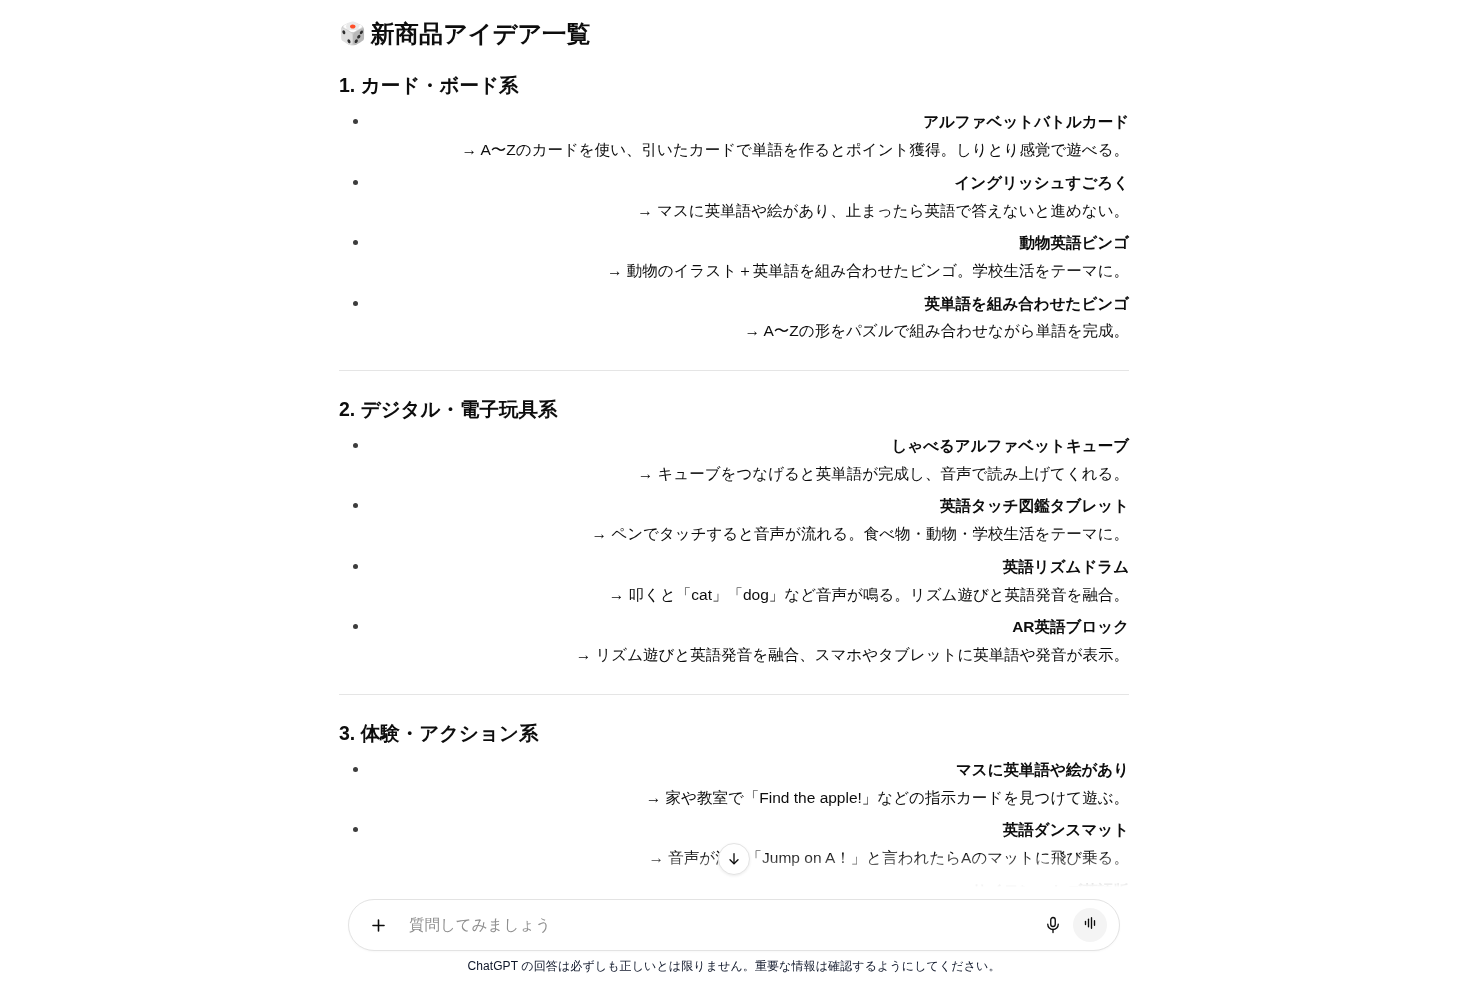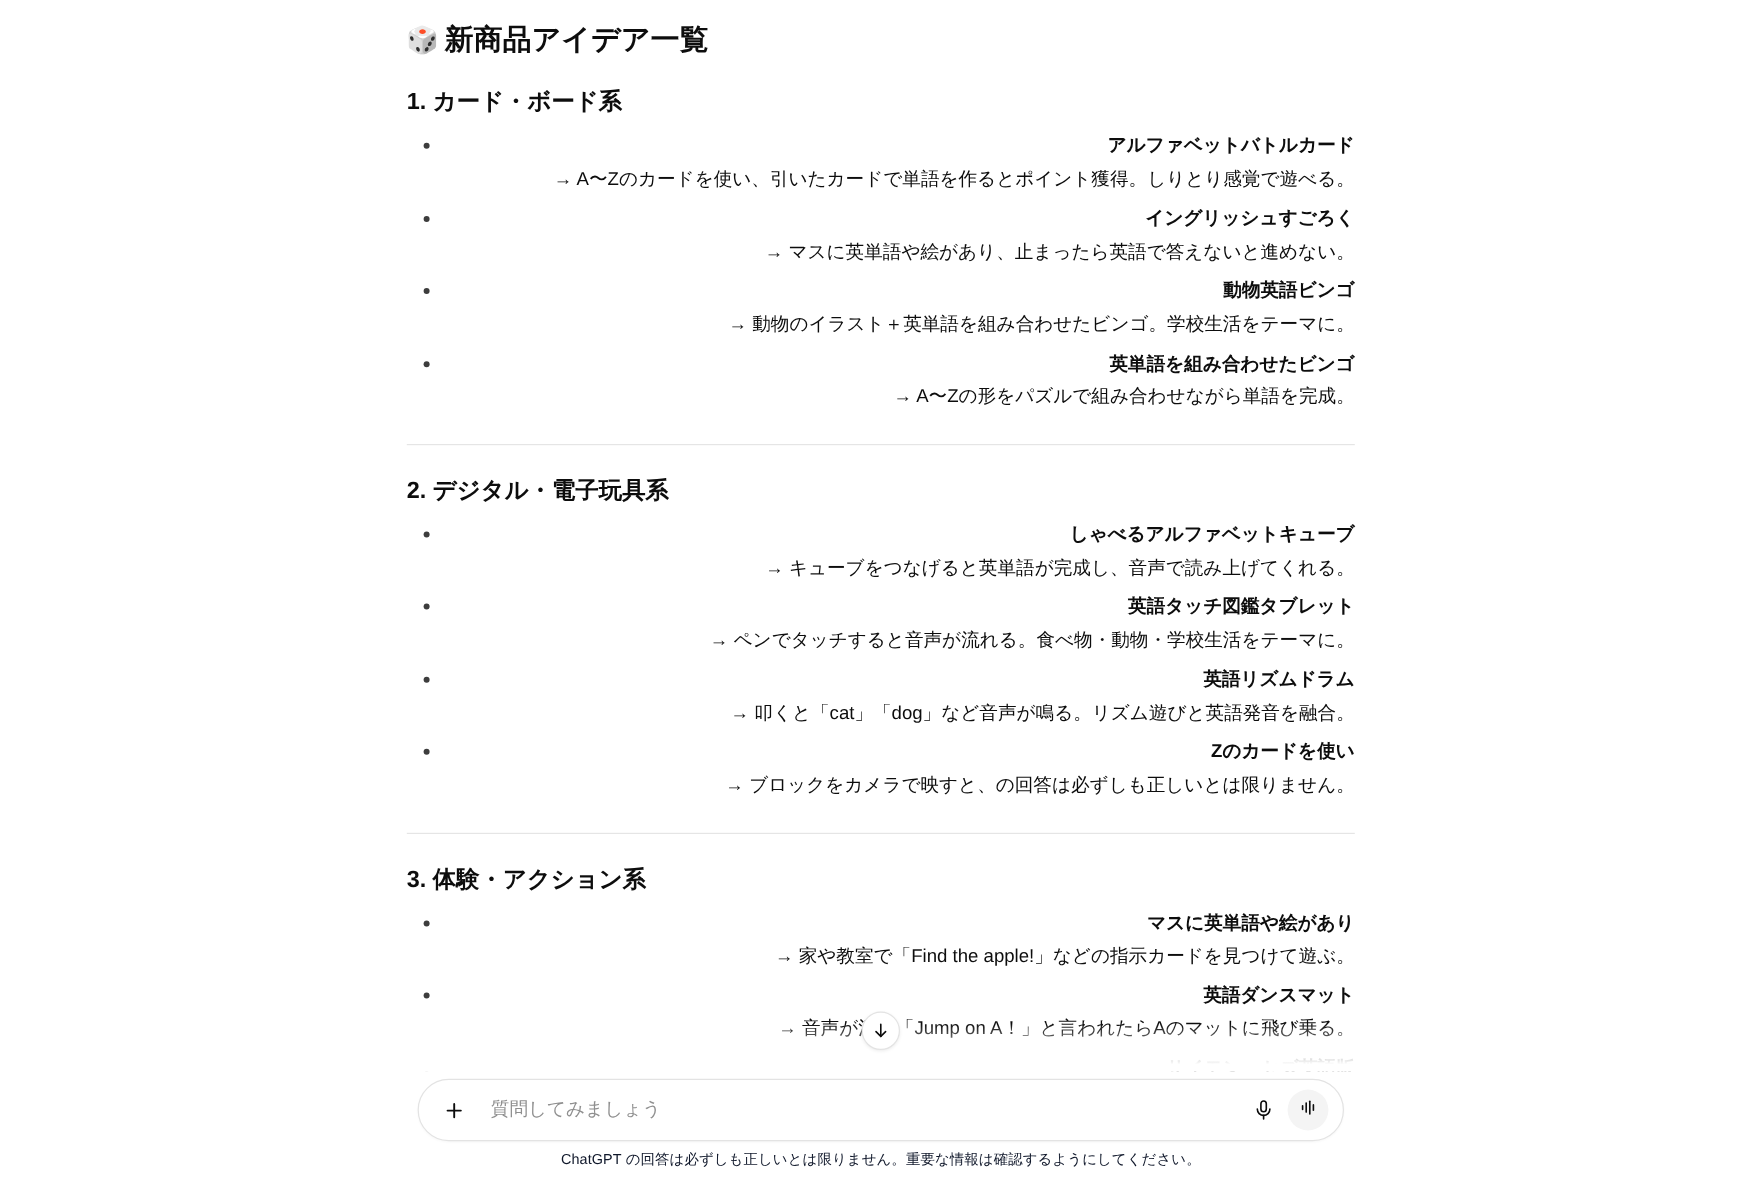--- a/index.html
+++ b/index.html
@@ -249,22 +249,22 @@
           </li>
           <li>
             <span class="item-name">英語タッチ図鑑タブレット</span>
             <span class="item-desc">→ ペンでタッチすると音声が流れる。食べ物・動物・学校生活をテーマに。</span>
           </li>
           <li>
             <span class="item-name">英語リズムドラム</span>
             <span class="item-desc">→ 叩くと「cat」「dog」など音声が鳴る。リズム遊びと英語発音を融合。</span>
           </li>
           <li>
-            <span class="item-name">Zのカードを使い</span>
-            <span class="item-desc">→ ブロックをカメラで映すと、の回答は必ずしも正しいとは限りません。</span>
+            <span class="item-name">AR英語ブロック</span>
+            <span class="item-desc">→ リズム遊びと英語発音を融合、スマホやタブレットに英単語や発音が表示。</span>
           </li>
         </ul>
       </div>
 
       <hr class="divider">
 
       <div class="section">
         <h2 class="section-title">3. 体験・アクション系</h2>
         <ul class="items">
           <li>

